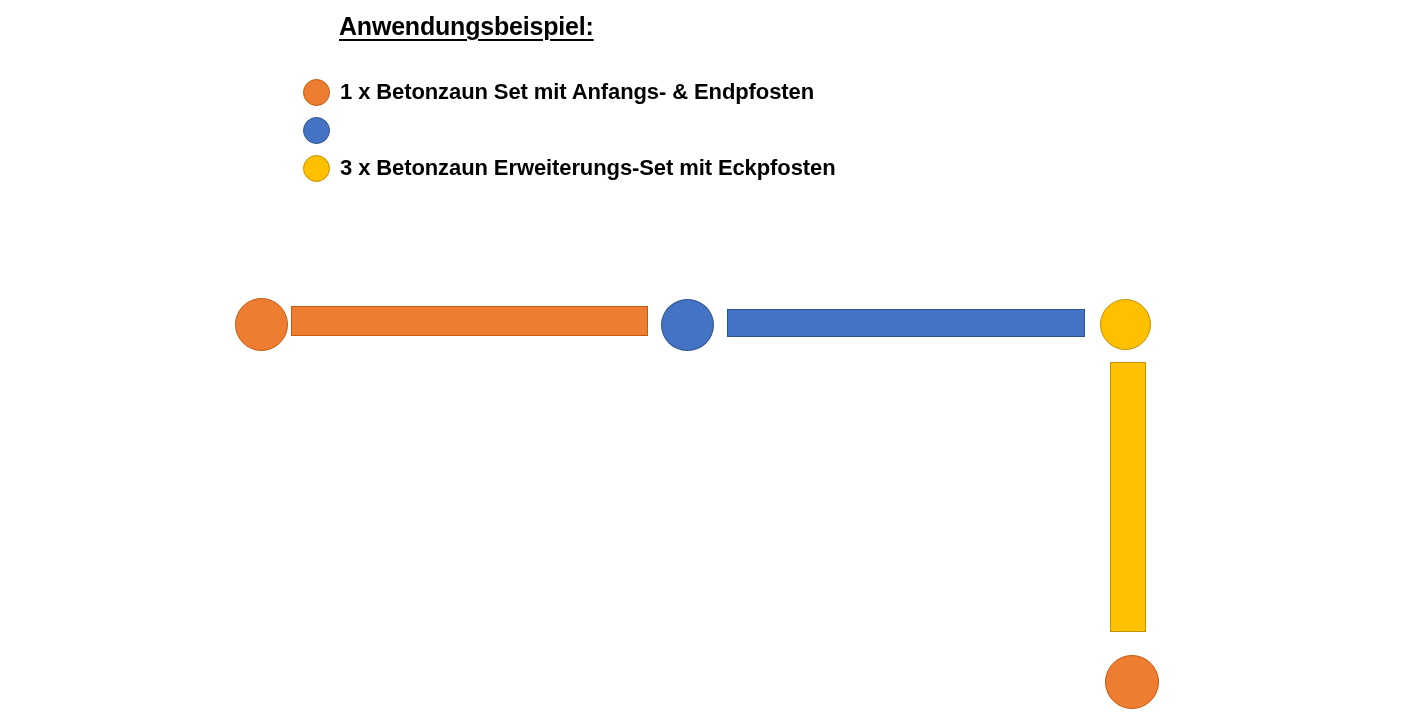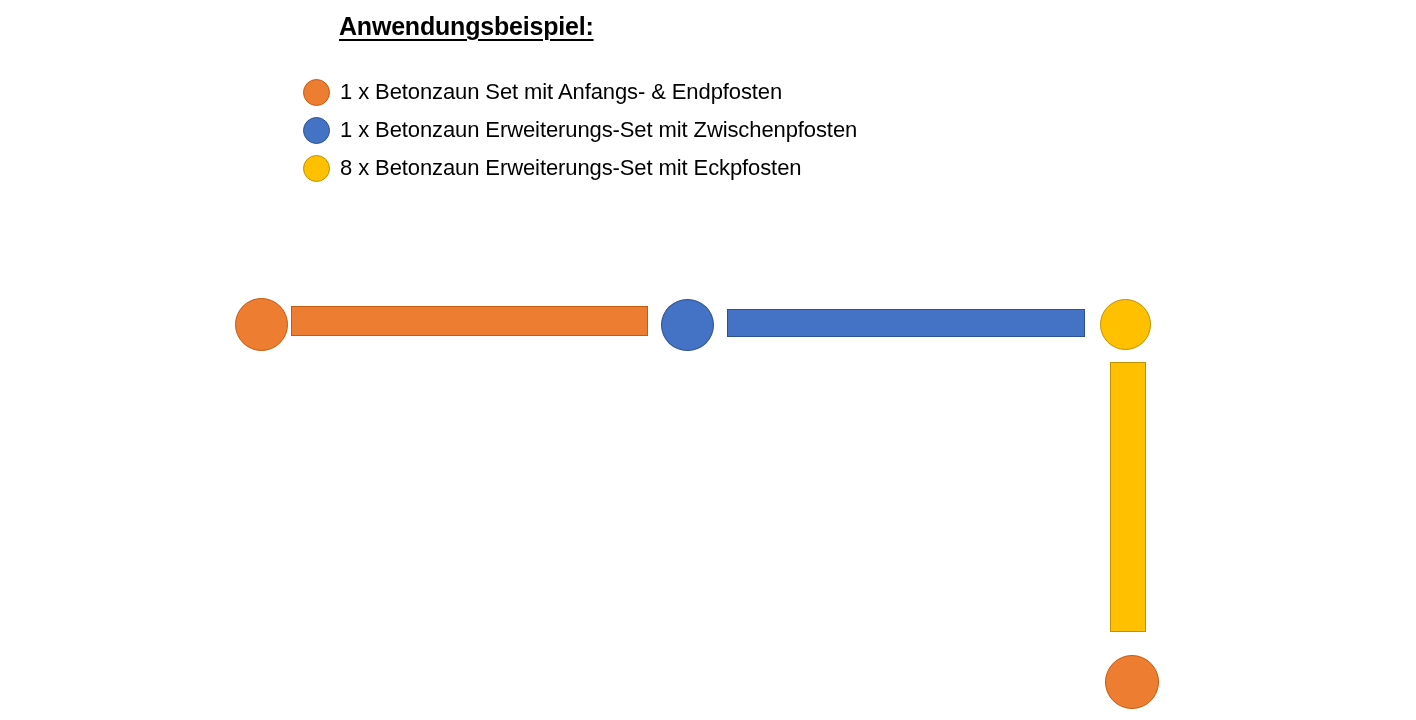--- a/index.html
+++ b/index.html
@@ -54,21 +54,21 @@
   }
   .legend-dot {
     width: 25px;
     height: 25px;
     border-radius: 50%;
     flex: 0 0 auto;
   }
   .legend-label {
     margin-left: 10px;
     font-size: 22px;
-    font-weight: normal;
+    font-weight: bold;
     letter-spacing: -0.1px;
     white-space: nowrap;
     line-height: 1;
   }
 
   
   .note {
     position: absolute;
     left: 340px;
     top: 226px;
@@ -119,26 +119,25 @@
 
   <div class="legend">
 
     <div class="legend-row">
       <span class="legend-dot" style="background: rgb(237, 125, 49); border: 1px solid rgb(197, 90, 17);"></span>
       <span class="legend-label">1 x Betonzaun Set mit Anfangs- &amp; Endpfosten</span>
     </div>
 
     <div class="legend-row">
       <span class="legend-dot" style="background: rgb(68, 114, 196); border: 1px solid rgb(47, 82, 143);"></span>
-      <span class="legend-label">1 x Betonzaun Erweiterungs-Set mit Zwischenpfosten</span>
     </div>
 
     <div class="legend-row">
       <span class="legend-dot" style="background: rgb(255, 192, 0); border: 1px solid rgb(191, 144, 0);"></span>
-      <span class="legend-label">8 x Betonzaun Erweiterungs-Set mit Eckpfosten</span>
+      <span class="legend-label">3 x Betonzaun Erweiterungs-Set mit Eckpfosten</span>
     </div>
 
   </div>
 
 
   <div class="shape circle" id="post-start" style="background: rgb(237, 125, 49); border: 1px solid rgb(197, 90, 17);"></div>
 
   <div class="shape" id="panel-orange" style="background: rgb(237, 125, 49); border: 1px solid rgb(197, 90, 17);"></div>
 
   <div class="shape circle" id="post-middle" style="background: rgb(68, 114, 196); border: 1px solid rgb(47, 82, 143);"></div>

